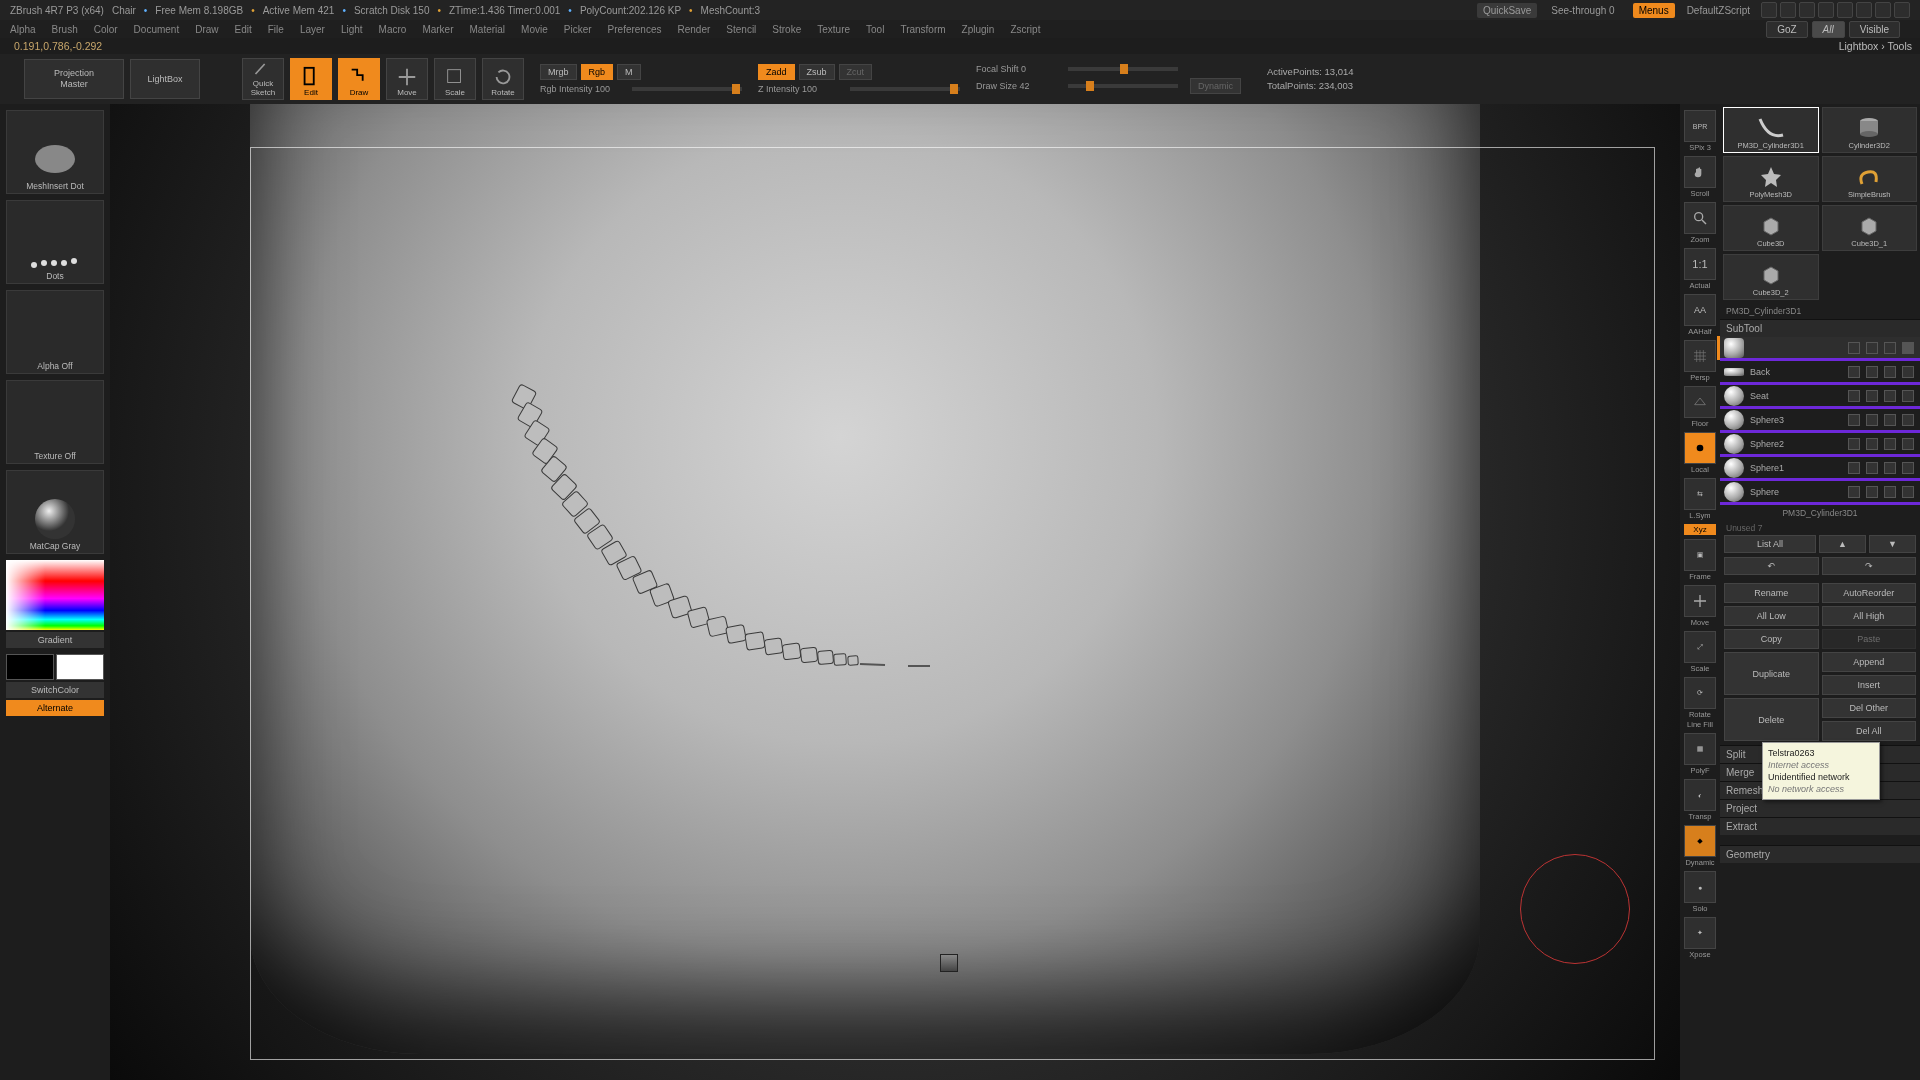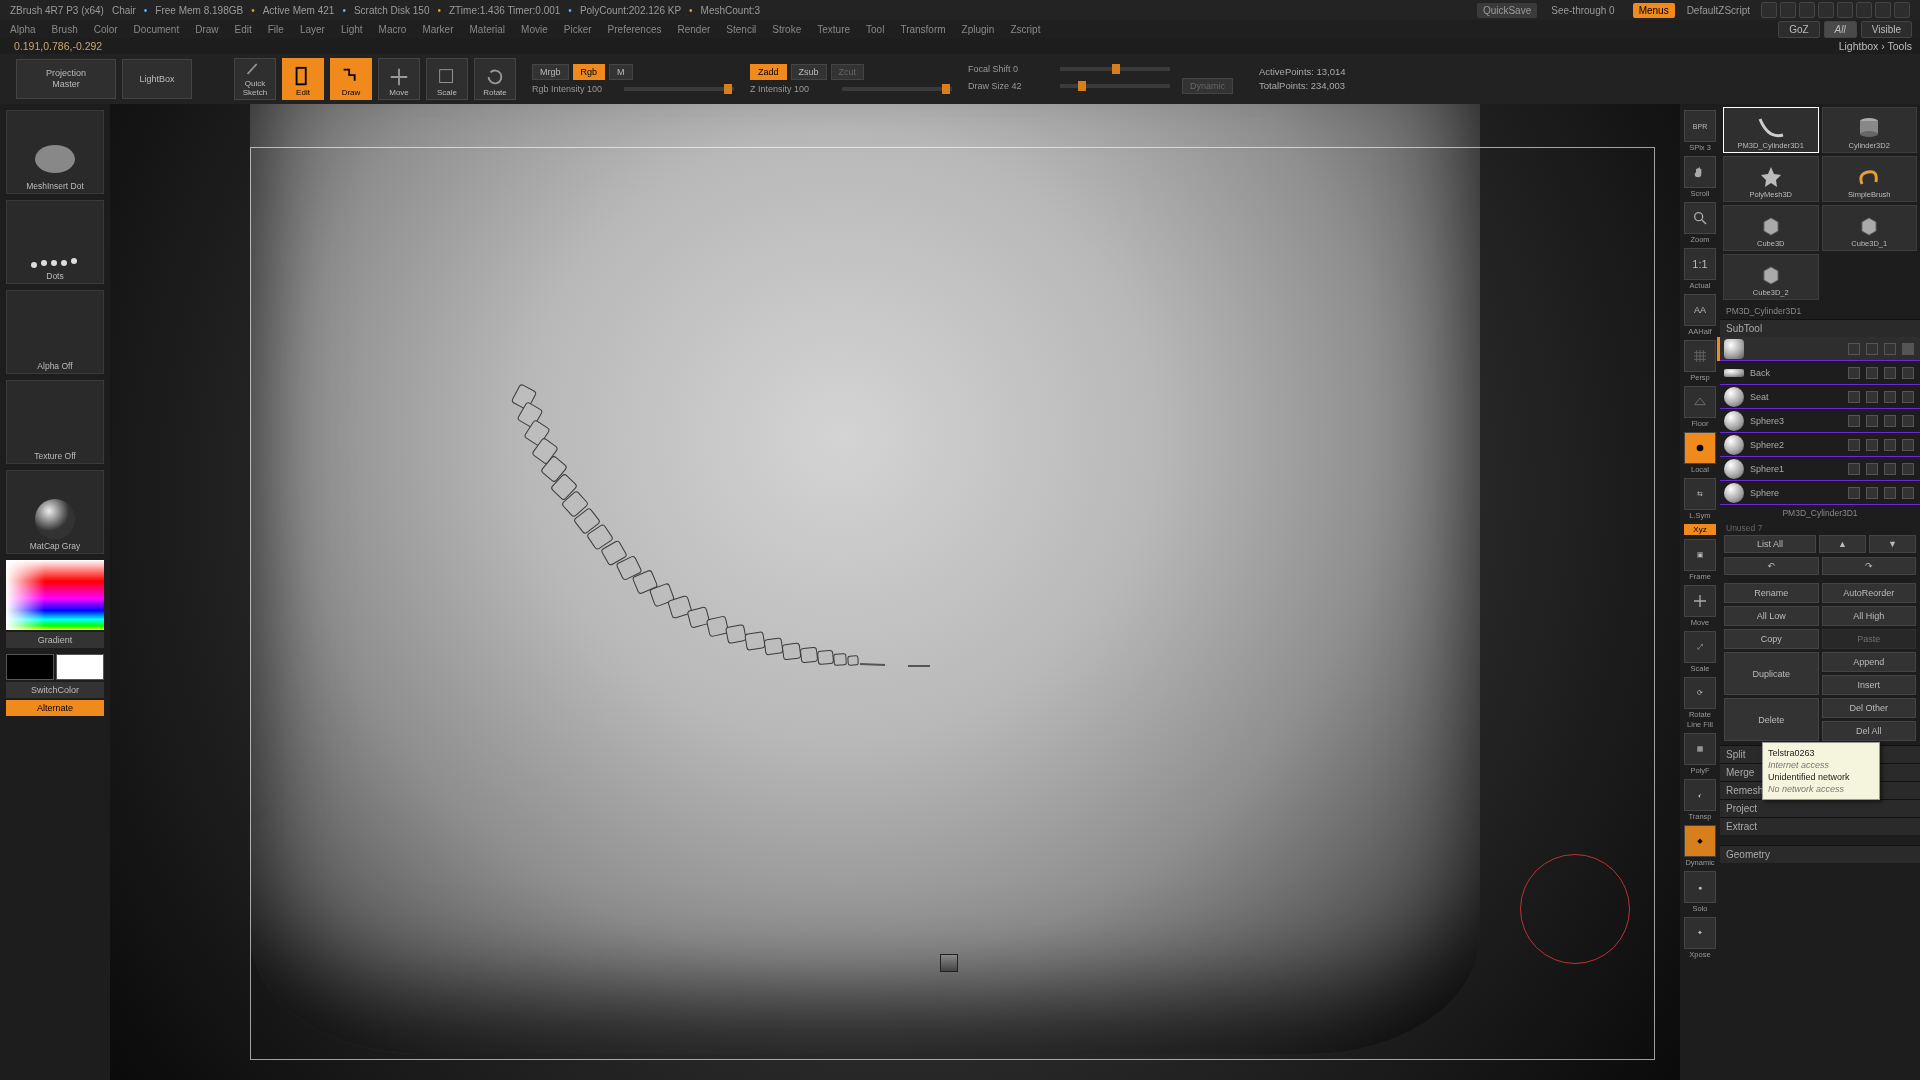--- a/index.html
+++ b/index.html
@@ -9,30 +9,30 @@
   #topstrip { height:20px; background:#232323; display:flex; align-items:center; padding:0 10px; font-size:10px; color:#9a9a9a; }
   #topstrip .seg { margin-right:8px; white-space:nowrap; }
   #topstrip .spacer { flex:1; }
   .btn { background:#3a3a3a; padding:2px 6px; border-radius:2px; cursor:pointer; }
   .btn-orange { background:#f08a1d; color:#000; }
   #topstrip .icon { width:16px; height:16px; margin-left:3px; background:#2d2d2d; border:1px solid #444; border-radius:2px; }
 
   
   #menubar { height:18px; background:#1f1f1f; display:flex; align-items:center; padding:0 10px; font-size:10px; color:#888; }
   #menubar span { margin-right:16px; cursor:pointer; }
-  #menubar-right { position:absolute; right:8px; top:20px; height:18px; display:flex; align-items:center; }
+  #menubar-right { position:absolute; right:20px; top:20px; height:18px; display:flex; align-items:center; }
   #menubar-right .chip{ background:#2d2d2d; padding:2px 10px; margin-left:4px; border:1px solid #444; border-radius:2px; font-size:10px;}
   #menubar-right .chip.active{ background:#4a4a4a;font-style:italic; }
 
   
   #coord { height:16px; padding-left:14px; font-size:10.5px; color:#c8a76b; background:#1d1d1d; display:flex; align-items:center;}
   #bcpath { margin-left:auto; margin-right:8px; font-size:10.5px; color:#bbb;}
 
   
-  #optrow { height:50px; background:#222; display:flex; align-items:center; padding-left:16px; gap:6px;}
+  #optrow { height:50px; background:#222; display:flex; align-items:center; padding-left:24px; gap:6px;}
   .optbtn { width:42px; height:42px; background:#2f2f2f; border:1px solid #444; display:flex; flex-direction:column; align-items:center; justify-content:flex-end; font-size:8px; padding-bottom:2px; cursor:pointer;}
   .optbtn svg { width:22px; height:22px;}
   .optbtn.active { background:#f08a1d; color:#000; border-color:#f08a1d;}
   .sliderbox { display:flex; flex-direction:column; gap:4px; margin-left:10px;}
   .sliderrow { display:flex; align-items:center; gap:4px;}
   .pill { padding:2px 7px; background:#333; border:1px solid #444; font-size:9px;}
   .pill.on { background:#f08a1d; color:#000; border-color:#f08a1d;}
   .pill.dim { color:#666; }
   .sliderlabel{ font-size:9px; color:#999; min-width:88px;}
   .sldtrack{ width:110px; height:4px; background:#3a3a3a; position:relative;}
@@ -70,21 +70,21 @@
   #gizmo{position:absolute; left:830px; top:850px; width:18px; height:18px; background:linear-gradient(#888,#444); border:1px solid #222;}
   #docframe{ position:absolute; left:140px; top:43px; right:25px; bottom:20px; border:1px solid #fff; pointer-events:none; opacity:.6;}
 
   
   #rpanel{ width:200px; background:#1d1d1d; display:flex; flex-direction:column;}
   .rhead{ background:#2a2a2a; padding:3px 6px; font-size:10px; color:#aaa; border-top:1px solid #111;}
   .toolgrid{ display:grid; grid-template-columns:1fr 1fr; gap:3px; padding:3px;}
   .toolcell{ height:46px; background:#2f2f2f; border:1px solid #3d3d3d; display:flex; flex-direction:column; align-items:center; justify-content:flex-end; font-size:7.5px; padding-bottom:2px;}
   .toolcell.sel{ border-color:#fff;}
   .toolcell svg{width:30px;height:26px;}
-  .subrow{ display:grid; grid-template-columns:22px 1fr 14px 14px 14px 14px; align-items:center; height:24px; padding:0 4px; gap:4px; border-bottom:1px solid #6d28d9;}
+  .subrow{ display:grid; grid-template-columns:22px 1fr 14px 14px 14px 14px; align-items:center; height:24px; padding:0 4px; gap:4px; border-bottom:3px solid #6d28d9;}
   .subrow .thumb{ width:20px; height:20px; border-radius:50%; background:radial-gradient(circle at 35% 30%, #fff, #aaa 55%, #555);}
   .subrow .name{ font-size:9px; color:#aaa;}
   .subrow .tog{ width:12px; height:12px; background:#333; border:1px solid #555;}
   .subrow.sel{ background:#2e2e2e;}
   .subrow.sel::before{content:"";width:3px;height:24px;background:#f08a1d;position:absolute;margin-left:-7px;}
   .rbtns{ display:grid; grid-template-columns:1fr 1fr; gap:3px; padding:4px;}
   .rbtn{ background:#333; text-align:center; padding:4px 0; font-size:9px; border:1px solid #444; cursor:pointer;}
   .rbtn.dim{opacity:.5;}
   .bigtool{ display:flex; padding:3px; gap:3px; align-items:center;}
   .bigtool .prev{ width:56px; height:48px; background:#2f2f2f; border:1px solid #666; display:flex; align-items:center; justify-content:center;}

